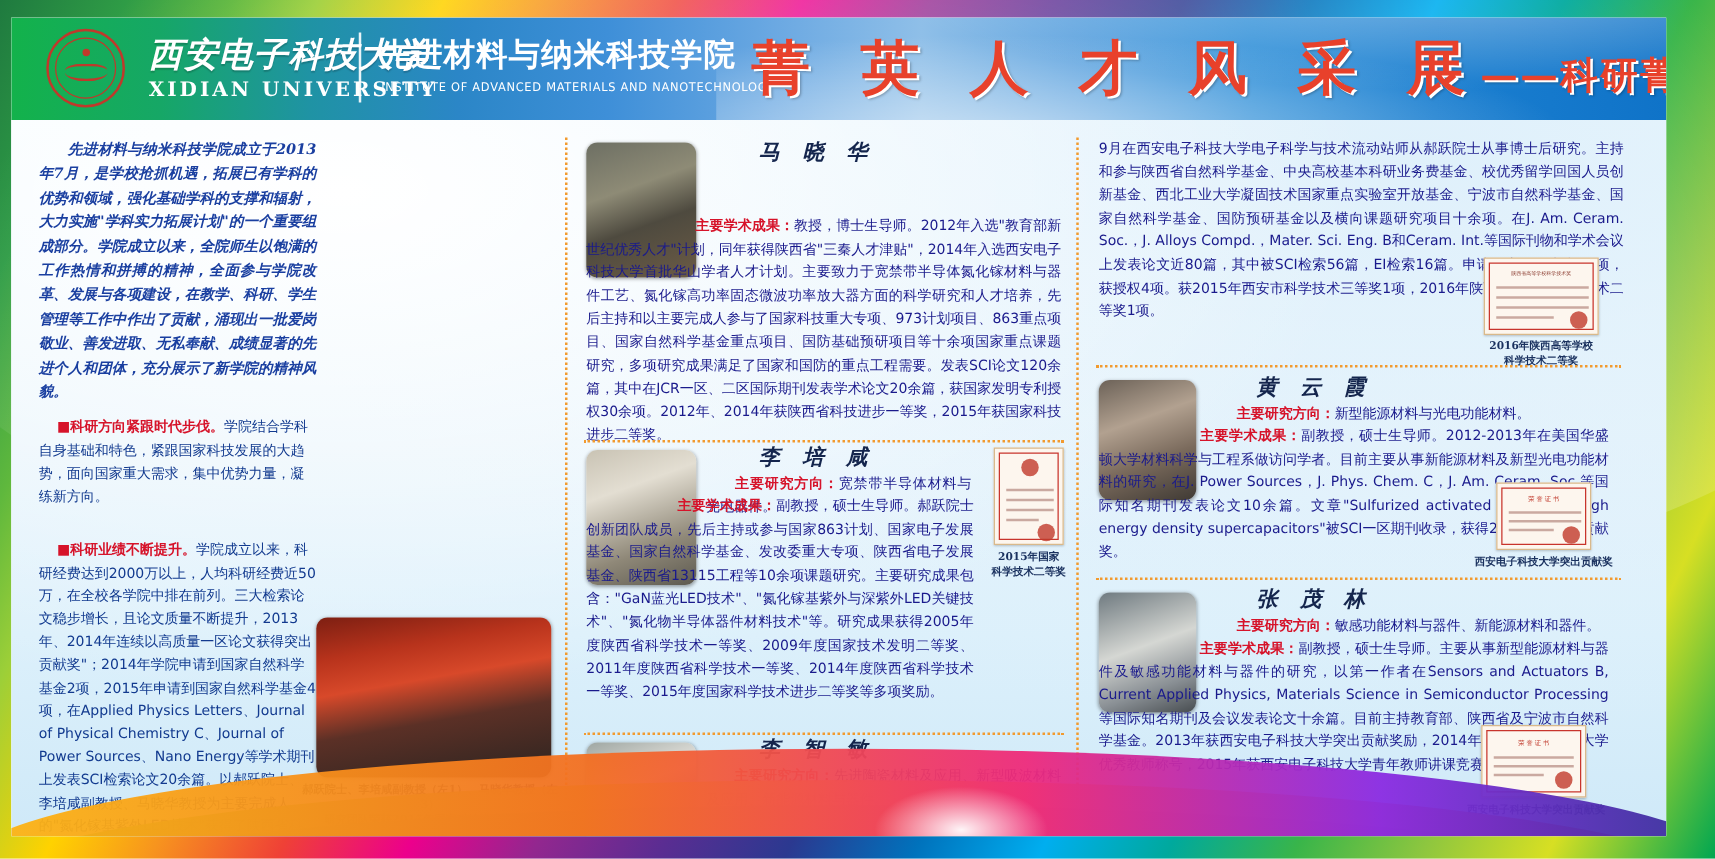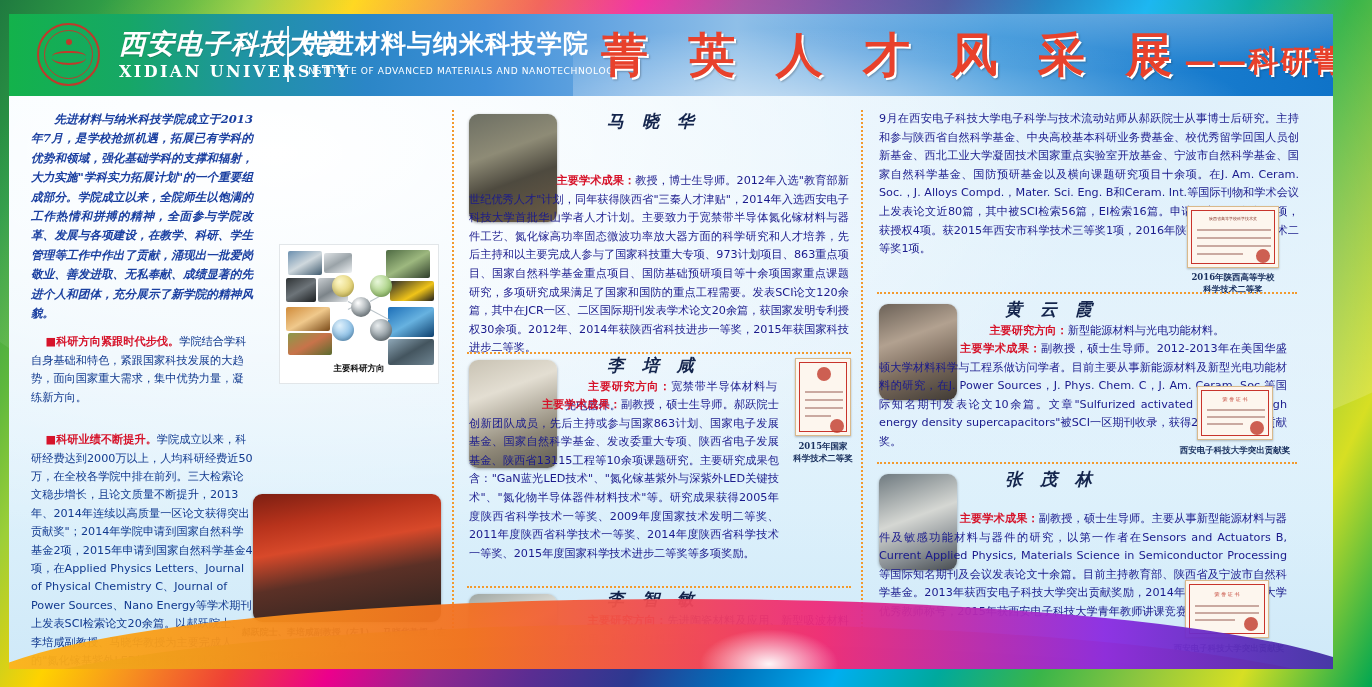--- a/index.html
+++ b/index.html
@@ -252,45 +252,20 @@
         <div style="height:12px"></div>
 
 
         <div style="height:12px"></div>
 
         <div class="plain" style="width:222px; text-indent:1.3em;">
           <span class="hd">■</span><span class="hd">科研业绩不断提升。</span><span>学院成立以来，科研经费达到2000万以上，人均科研经费近50万，在全校各学院中排在前列。三大检索论文稳步增长，且论文质量不断提升，2013年、2014年连续以高质量一区论文获得突出贡献奖"；2014年学院申请到国家自然科学基金2项，2015年申请到国家自然科学基金4项，在Applied Physics Letters、Journal of Physical Chemistry C、Journal of Power Sources、Nano Energy等学术期刊上发表SCI检索论文20余篇。以郝跃院士、李培咸副教授、马晓华教授为主要完成人的"氮化镓基紫外LED技术"获得了陕西省科技进步一等奖，并获得了2015年度国家科技进步二等奖。</span>
         </div>
       </div>
 
-      <div class="diagram" style="left:270px; top:148px; width:160px; height:140px;">
-        <div class="thumb" style="left:8px;  top:6px;  width:34px; height:24px; background:linear-gradient(150deg,#6b8fae,#cfd8dd,#3f5a6e);"></div>
-        <div class="thumb" style="left:44px; top:8px;  width:28px; height:20px; background:linear-gradient(150deg,#dfe3e6,#9aa3a8,#eef1f3);"></div>
-        <div class="thumb" style="left:6px;  top:33px; width:30px; height:24px; background:linear-gradient(150deg,#2f3335,#6d7479,#1b1e20);"></div>
-        <div class="thumb" style="left:38px; top:33px; width:30px; height:24px; background:linear-gradient(150deg,#c9ced1,#7c8489,#e5e8ea);"></div>
-        <div class="thumb" style="left:106px;top:5px;  width:44px; height:28px; background:linear-gradient(150deg,#4e6a43,#9db87f,#2e3d2a);"></div>
-        <div class="thumb" style="left:110px;top:36px; width:44px; height:20px; background:linear-gradient(150deg,#2b2b2b,#f0c419 60%,#1d1d1d);"></div>
-        <div class="thumb" style="left:6px;  top:62px; width:44px; height:24px; background:linear-gradient(150deg,#d08b3a,#f0c98c,#7a4a18);"></div>
-        <div class="thumb" style="left:8px;  top:88px; width:44px; height:22px; background:linear-gradient(150deg,#8a9a4a,#c8734a,#5a6b2e);"></div>
-        <div class="thumb" style="left:108px;top:62px; width:46px; height:30px; background:linear-gradient(150deg,#1d6fb8,#67b2e0,#0d3f6d);"></div>
-        <div class="thumb" style="left:108px;top:94px; width:46px; height:26px; background:linear-gradient(150deg,#8fa8b8,#44555f,#6e8491);"></div>
-
-        <div class="link" style="left:68px; top:56px; width:22px; transform:rotate(28deg);"></div>
-        <div class="link" style="left:90px; top:56px; width:22px; transform:rotate(-28deg);"></div>
-        <div class="link" style="left:68px; top:64px; width:22px; transform:rotate(-28deg);"></div>
-        <div class="link" style="left:90px; top:64px; width:22px; transform:rotate(28deg);"></div>
-
-        <div class="node n-center" style="left:71px; top:52px; width:20px; height:20px;"></div>
-        <div class="node n-y" style="left:52px; top:30px; width:22px; height:22px;"></div>
-        <div class="node n-g" style="left:90px; top:30px; width:22px; height:22px;"></div>
-        <div class="node n-b" style="left:52px; top:74px; width:22px; height:22px;"></div>
-        <div class="node n-d" style="left:90px; top:74px; width:22px; height:22px;"></div>
-
-        <div class="diagram-cap" style="left:0; top:118px;">主要科研方向</div>
-      </div>
 
       <div class="photo ph-group" style="left:244px; top:398px; width:188px; height:128px;"></div>
       <div class="cap" style="left:230px; top:530px; width:210px; white-space:pre-line;">郝跃院士、李培咸副教授（左1）、马晓华教授（左3）
 研究团队荣获2015年国家科技进步二等奖</div>
 
       <div class="photo ph-man1" style="left:460px; top:18px; width:88px; height:108px;"></div>
       <div class="name" style="position:absolute; left:598px; top:14px;">马 晓 华</div>
       <div class="para" style="position:absolute; left:460px; top:76px; width:380px;">
         <span style="display:inline-block;width:7.8em"></span><span class="lbl">主要学术成果：</span><span>教授，博士生导师。2012年入选"教育部新世纪优秀人才"计划，同年获得陕西省"三秦人才津贴"，2014年入选西安电子科技大学首批华山学者人才计划。主要致力于宽禁带半导体氮化镓材料与器件工艺、氮化镓高功率固态微波功率放大器方面的科学研究和人才培养，先后主持和以主要完成人参与了国家科技重大专项、973计划项目、863重点项目、国家自然科学基金重点项目、国防基础预研项目等十余项国家重点课题研究，多项研究成果满足了国家和国防的重点工程需要。发表SCI论文120余篇，其中在JCR一区、二区国际期刊发表学术论文20余篇，获国家发明专利授权30余项。2012年、2014年获陕西省科技进步一等奖，2015年获国家科技进步二等奖。</span>
       </div>
@@ -360,20 +335,23 @@
         <div class="cline" style="top:29px; width:58px;"></div>
         <div class="cline" style="top:36px; width:36px;"></div>
         <div class="seal2" style="left:52px; top:34px;"></div>
       </div>
       <div class="cap" style="left:1160px; top:348px; width:132px; font-size:8.5px;">西安电子科技大学突出贡献奖</div>
 
       <div class="divider-dots" style="left:868px; top:366px; width:420px;"></div>
 
       <div class="photo ph-man4" style="left:870px; top:378px; width:78px; height:96px;"></div>
       <div class="name" style="position:absolute; left:996px; top:372px;">张 茂 林</div>
+      <div class="para" style="position:absolute; left:958px; top:396px; width:320px;">
+        <span style="display:inline-block;width:2em"></span><span class="lbl">主要研究方向：</span><span>敏感功能材料与器件、新能源材料和器件。</span>
+      </div>
       <div class="para" style="position:absolute; left:870px; top:414px; width:408px;">
         <span style="display:inline-block;width:7.2em"></span><span class="lbl">主要学术成果：</span><span>副教授，硕士生导师。主要从事新型能源材料与器件及敏感功能材料与器件的研究，以第一作者在Sensors and Actuators B, Current Applied Physics, Materials Science in Semiconductor Processing等国际知名期刊及会议发表论文十余篇。目前主持教育部、陕西省及宁波市自然科学基金。2013年获西安电子科技大学突出贡献奖励，2014年获西安电子科技大学优秀教师称号，2015年获西安电子科技大学青年教师讲课竞赛三等奖。</span>
       </div>
 
       <div class="cert" style="left:1176px; top:484px; width:84px; height:58px;">
         <div class="cbdr"></div>
         <div class="ctop" style="top:10px; color:#c0392b; font-size:5px;">荣 誉 证 书</div>
         <div class="cline" style="top:24px; width:64px;"></div>
         <div class="cline" style="top:31px; width:64px;"></div>
         <div class="cline" style="top:38px; width:40px;"></div>

